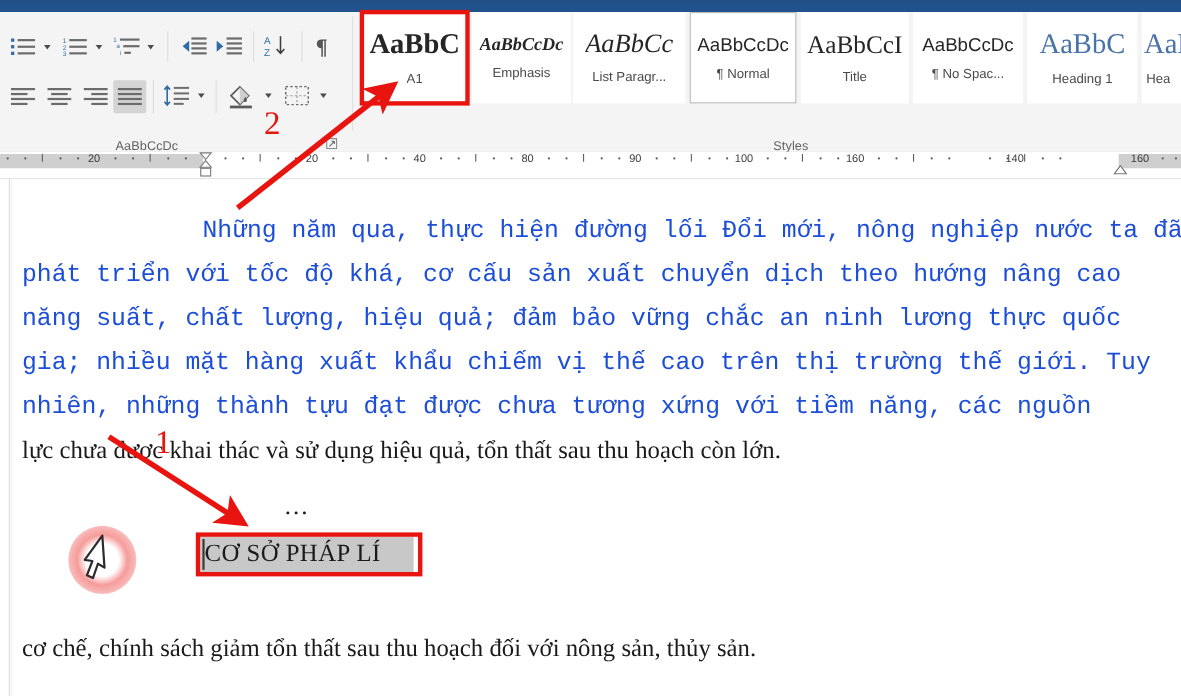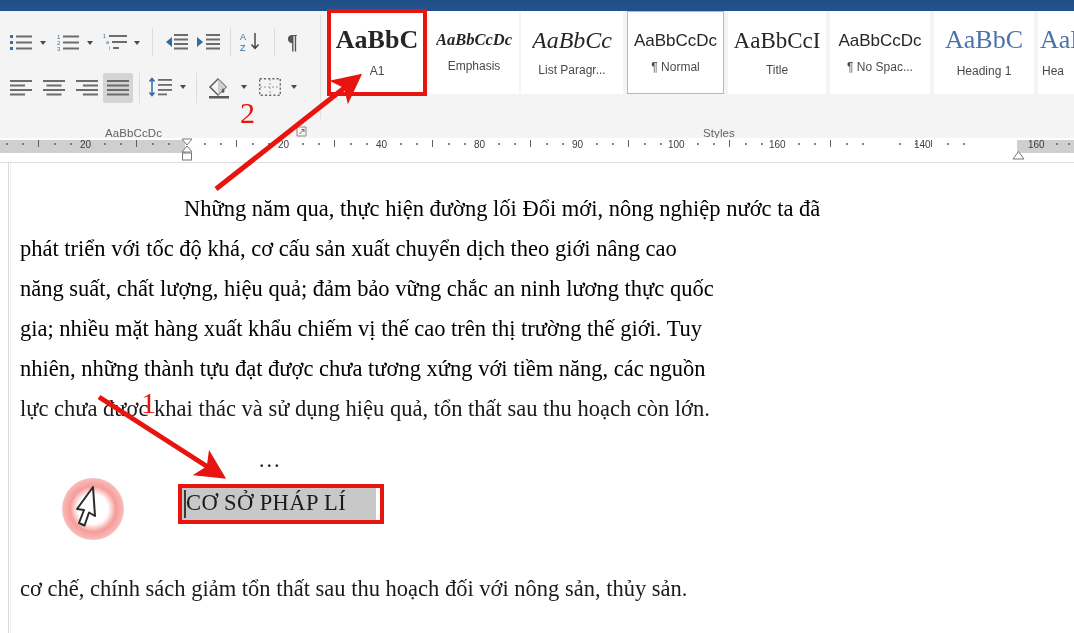--- a/index.html
+++ b/index.html
@@ -54,21 +54,21 @@
   .tnum{position:absolute;top:1px;font-size:10px;color:#3c3c3c;font-family:"Liberation Sans",sans-serif;}
   .indent-marker{position:absolute;}
 
   
   #document{position:absolute;left:0;top:163px;width:1074px;height:470px;background:#ffffff;
             overflow:hidden;}
   #page-left-edge{position:absolute;left:8px;top:0;width:1px;height:470px;background:#dcdcdc;}
   #page-left-edge2{position:absolute;left:10px;top:0;width:1px;height:470px;background:#efefef;}
   .doc-line{position:absolute;font-family:"Liberation Serif",serif;font-size:22.5px;color:#1a1a1a;
             white-space:nowrap;}
-  .doc-line-just{position:absolute;font-family:Liberation Serif, serif;font-size:22.5px;color:#000000;
+  .doc-line-just{position:absolute;font-family:Liberation Mono, monospace;font-size:22.5px;color:#1d4ed8;
             display:flex;justify-content:space-between;white-space:nowrap;}
   #heading-highlight{position:absolute;background:#c8c8c8;}
   #heading-redbox{position:absolute;border:4px solid #e8140f;box-sizing:border-box;}
   #heading-caret{position:absolute;width:2px;background:#3a3a3a;}
 
   
   .anno-num{position:absolute;font-family:"Liberation Serif",serif;color:#e8140f;font-size:30px;
             line-height:1;}
   .anno-arrow{position:absolute;overflow:visible;}
   #cursor-glow{position:absolute;border-radius:50%;
@@ -408,21 +408,21 @@
 </div>
 
 <div id="document">
   <div id="page-left-edge"></div>
   <div id="page-left-edge2"></div>
 
   <div class="doc-line-just" style="left:184px;top:33px;width:830px;">
     <span>Những năm qua, thực hiện đường lối Đổi mới, nông nghiệp nước ta đã</span>
   </div>
   <div class="doc-line-just" style="left:20px;top:73px;width:994px;">
-    <span>phát triển với tốc độ khá, cơ cấu sản xuất chuyển dịch theo giới nâng cao</span>
+    <span>phát triển với tốc độ khá, cơ cấu sản xuất chuyển dịch theo hướng nâng cao</span>
   </div>
   <div class="doc-line-just" style="left:20px;top:113px;width:994px;">
     <span>năng suất, chất lượng, hiệu quả; đảm bảo vững chắc an ninh lương thực quốc</span>
   </div>
   <div class="doc-line-just" style="left:20px;top:153px;width:994px;">
     <span>gia; nhiều mặt hàng xuất khẩu chiếm vị thế cao trên thị trường thế giới. Tuy</span>
   </div>
   <div class="doc-line-just" style="left:20px;top:193px;width:994px;">
     <span>nhiên, những thành tựu đạt được chưa tương xứng với tiềm năng, các nguồn</span>
   </div>

